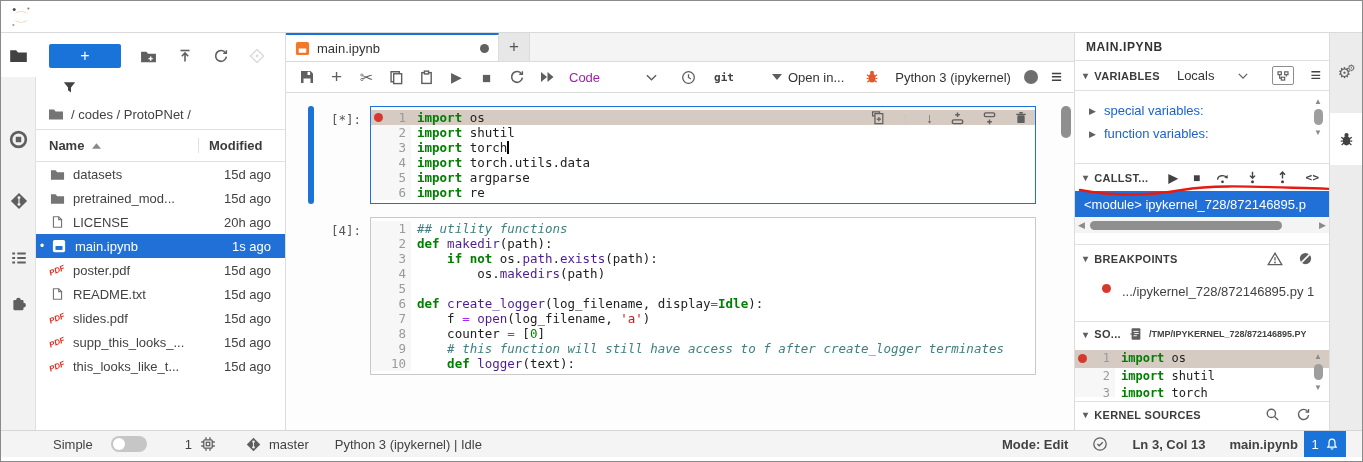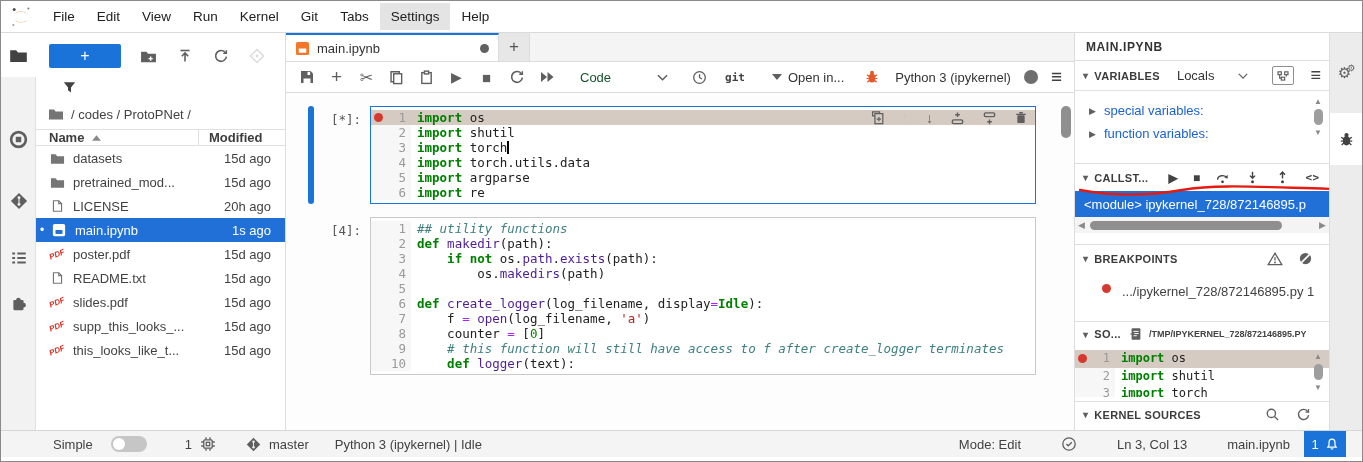--- a/index.html
+++ b/index.html
@@ -19,21 +19,21 @@
   #left-strip { width:35px; flex:0 0 35px; background:#f2f2f2; position:relative; border-right:1px solid #e0e0e0; }
   #left-strip .tabtile { position:absolute; left:0; width:35px; height:44px; display:flex; align-items:center; justify-content:center; color:#5f5f5f; }
   #left-strip .tabtile.active { background:#fff; color:#424242; }
 
   
   #filebrowser { width:250px; flex:0 0 250px; background:#fff; border-right:1px solid #dcdcdc; display:flex; flex-direction:column; font-size:13px; color:#424242; }
   #fb-toolbar { display:flex; align-items:center; gap:19px; padding:11px 10px 6px 13px; }
   #new-launcher { width:72px; height:24px; background:#1a73d9; border:none; border-radius:2px; color:#fff; font-size:16px; line-height:22px; }
   #fb-filter { padding:6px 0 2px 26px; }
   #fb-breadcrumb { display:flex; align-items:center; gap:7px; padding:9px 0 7px 12px; color:#424242; }
-  #fb-headers { display:flex; align-items:center; border-top:1px solid #e0e0e0; border-bottom:1px solid #e0e0e0; padding:0 0; font-weight:bold; color:#3c3c3c; }
+  #fb-headers { display:flex; align-items:center; border-top:1px solid #e0e0e0; border-bottom:1px solid #e0e0e0; padding:8px 0; font-weight:bold; color:#3c3c3c; }
   #fb-headers .h-name { flex:1; padding-left:13px; display:flex; align-items:center; gap:8px; border-right:1px solid #e0e0e0; }
   #fb-headers .h-mod { width:86px; text-align:left; padding-left:10px; }
   #file-rows { flex:1; overflow:hidden; }
   .f-row { display:flex; align-items:center; height:24px; color:#424242; }
   .f-row .f-ic { width:18px; flex:0 0 18px; margin-left:12px; display:flex; justify-content:center; align-items:center; }
   .f-row .f-name { flex:1; padding-left:7px; white-space:nowrap; overflow:hidden; }
   .f-row .f-mod { width:82px; flex:0 0 82px; padding-right:14px; text-align:right; }
   .f-row.selected { background:#2170d8; color:#fff; }
   .f-run-dot { width:10px; margin-left:4px; color:#fff; font-size:12px; }
   .pdf-glyph { color:#d93025; font:italic bold 8px "Liberation Sans",sans-serif; transform:rotate(-22deg); letter-spacing:0; }
@@ -41,21 +41,21 @@
   
   #editor-area { flex:1 1 auto; display:flex; flex-direction:column; min-width:0; background:#fdfdfd; }
   #tabbar { height:29px; flex:0 0 29px; background:#f4f4f4; display:flex; align-items:stretch; border-bottom:1px solid #dcdcdc; }
   #nb-tab { width:213px; background:#fff; border-top:2px solid #1a73d9; border-right:1px solid #dcdcdc; display:flex; align-items:center; gap:7px; padding:0 9px; font-size:13px; color:#333; }
   #nb-tab .spacer { flex:1; }
   .dirty-dot { width:9px; height:9px; border-radius:50%; background:#616161; }
   #tab-plus { width:31px; background:#e7e7e7; display:flex; align-items:center; justify-content:center; font-size:17px; color:#555; border-right:1px solid #dcdcdc; }
 
   #nb-toolbar { height:31px; flex:0 0 31px; background:#fff; border-bottom:1px solid #dcdcdc; display:flex; align-items:center; padding:0 12px; gap:13px; color:#5f5f5f; font-size:13px; }
   .tb-ic { width:17px; height:17px; display:flex; align-items:center; justify-content:center; color:#5f5f5f; }
-  #celltype-select { display:flex; align-items:center; gap:46px; margin-left:12px; color:#14532d; }
+  #celltype-select { display:flex; align-items:center; gap:46px; margin-left:1px; color:#a21caf; }
   #git-label { font:bold 11px "DejaVu Sans Mono",monospace; color:#424242; margin-left:4px; }
   #tb-spacer { flex:1; }
   #open-in { display:flex; align-items:center; gap:6px; color:#333; }
   #kernel-name { color:#333; margin-left:2px; }
   .kernel-dot { width:14px; height:14px; border-radius:50%; background:#6e6e6e; }
 
   
   #notebook { flex:1; position:relative; overflow:hidden; padding-top:13px; }
   .cell { display:flex; padding-left:22px; padding-right:38px; margin-bottom:13px; }
   .collapser { flex:0 0 6px; border-radius:3px; }
@@ -114,52 +114,41 @@
   #right-strip { width:33px; flex:0 0 33px; background:#ececec; border-left:1px solid #dcdcdc; position:relative; }
   #right-strip .tabtile { position:absolute; left:0; width:33px; height:52px; display:flex; align-items:center; justify-content:center; color:#5f5f5f; }
   #rs-debug { top:80px; background:#fff; color:#424242; }
   #rs-gear { top:14px; }
 
   
   #statusbar { height:27px; flex:0 0 27px; border-top:1px solid #d6d6d6; background:#f4f4f4; display:flex; align-items:center; font-size:13px; color:#424242; position:relative; padding-left:52px; }
   .sb-group { display:flex; align-items:center; gap:8px; }
   #toggle-track { width:36px; height:16px; border-radius:9px; background:#c6c6c6; position:relative; margin-left:10px; }
   #toggle-knob { position:absolute; left:2px; top:2px; width:12px; height:12px; border-radius:50%; background:#fff; }
-  #sb-right { position:absolute; right:72px; display:flex; align-items:center; gap:40px; }
+  #sb-right { position:absolute; right:64px; display:flex; align-items:center; gap:24px;font-weight:bold; }
   #notif-badge { position:absolute; right:16px; top:0; bottom:0; width:42px; background:#1a73d9; color:#fff; display:flex; align-items:center; justify-content:center; gap:6px; }
   #bottom-pad { height:4px; flex:0 0 4px; background:#fff; }
 
   svg { display:block; }
 </style>
 </head>
 <body>
 
 <div id="frame">
 
   <div id="menubar">
     <div id="logo">
       <svg viewBox="0 0 22 22" width="22" height="22">
         <path d="M4 14 a8.5 5.5 0 0 0 14 0 a10 7.5 0 0 1 -14 0 Z" fill="#f37726"></path>
         <path d="M4 8 a8.5 5.5 0 0 1 14 0 a10 7.5 0 0 0 -14 0 Z" fill="#f37726"></path>
         <circle cx="4.2" cy="3.4" r="1.5" fill="#4e4e4e"></circle>
         <circle cx="18.4" cy="2.6" r="1" fill="#767677"></circle>
         <circle cx="3.4" cy="19" r="1.1" fill="#9e9e9e"></circle>
       </svg>
     </div>
-    <div id="menu-items" style="display: flex;">
-        <div class="menu-item">File</div>
-        <div class="menu-item">Edit</div>
-        <div class="menu-item">View</div>
-        <div class="menu-item">Run</div>
-        <div class="menu-item">Kernel</div>
-        <div class="menu-item">Git</div>
-        <div class="menu-item">Tabs</div>
-        <div class="menu-item active">Settings</div>
-        <div class="menu-item">Help</div>
-      </div>
   </div>
 
   <div id="row">
 
     <div id="left-strip">
       <div class="tabtile active" style="top:0">
         <svg viewBox="0 0 16 16" width="19" height="19">
             <path d="M1 3.5 h5 l1.6 2 H15 v8 H1 Z" fill="currentColor"></path>
           </svg>
       </div>

